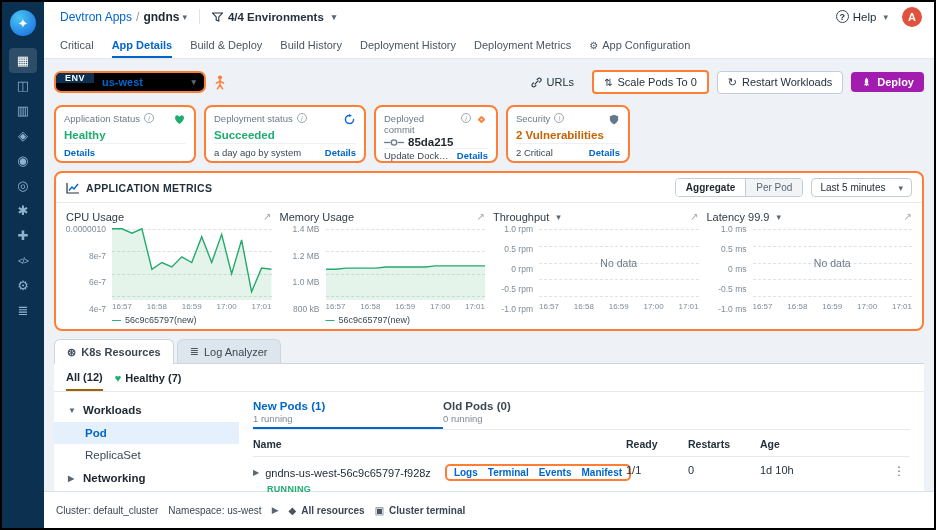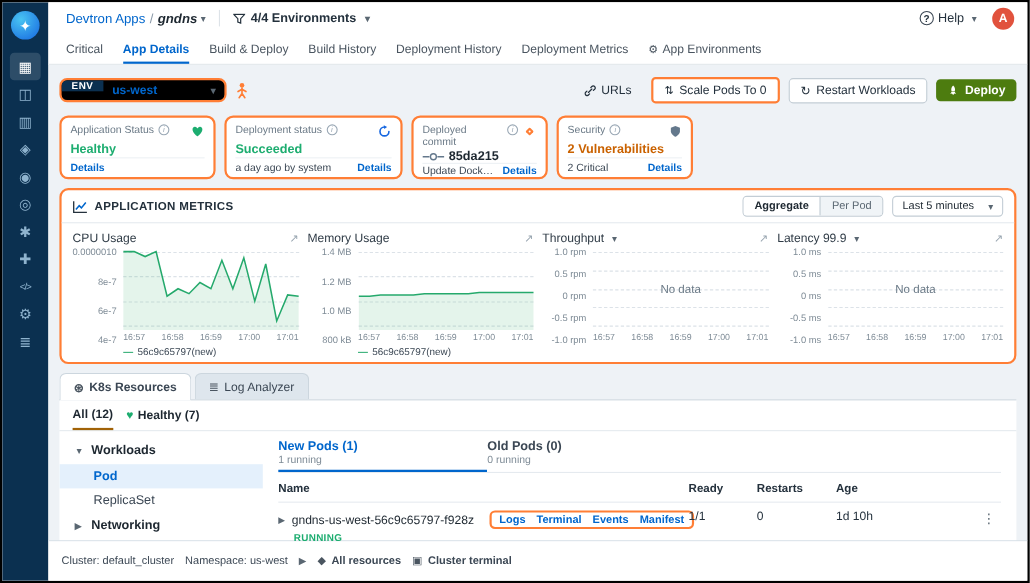--- a/index.html
+++ b/index.html
@@ -13,21 +13,21 @@
   .side-icon.active { color:#fff; background:rgba(255,255,255,.14); }
   .side-icon.code { font-size:9px; letter-spacing:-1px; }
 
   
   .main { flex:1; display:flex; flex-direction:column; min-width:0; }
 
   .topbar { background:#fff; border-bottom:1px solid #E1E7EC; flex-shrink:0; }
   .row1 { height:29px; display:flex; align-items:center; padding:0 12px 0 16px; font-size:12px; color:#24313D; }
   .crumb-root { color:#0066CC; cursor:pointer; }
   .crumb-sep { color:#8A99A8; margin:0 4px; }
-  .crumb-app { font-weight:bold; color:#1D2730;font-style:italic; }
+  .crumb-app { font-weight:bold; color:#1D2730; }
   .caret { color:#5A6772; font-size:9px; margin-left:3px; }
   .vdiv { width:1px; height:15px; background:#DDE3E8; margin:0 12px; }
   .env-count { font-weight:bold; font-size:11.5px; display:flex; align-items:center; gap:5px; cursor:pointer; }
   .row1-right { margin-left:auto; display:flex; align-items:center; gap:8px; }
   .help { display:flex; align-items:center; gap:4px; font-size:11.5px; cursor:pointer; }
   .qmark { width:13px; height:13px; border:1.2px solid #3B4754; border-radius:50%; font-size:9px; display:flex; align-items:center; justify-content:center; font-weight:bold; }
   .avatar { width:20px; height:20px; border-radius:50%; background:#E1523D; color:#fff; font-size:11px; font-weight:bold; display:flex; align-items:center; justify-content:center; margin-left:6px; cursor:pointer; }
   .row2 { height:27px; display:flex; align-items:flex-end; gap:18px; padding:0 16px; }
   .tab { font-size:11px; color:#4A5560; padding-bottom:7px; cursor:pointer; display:flex; align-items:center; gap:4px; white-space:nowrap; }
   .tab.active { color:#0066CC; font-weight:bold; border-bottom:2px solid #0066CC; padding-bottom:5px; }
@@ -38,21 +38,21 @@
   
   .env-row { display:flex; align-items:center; height:30px; margin-bottom:8px; gap:8px; }
   .env-annot { display:inline-flex; align-items:flex-start; border:2px solid #FF7E35; border-radius:7px; overflow:hidden; background:#000000; }
   .env-pill { background:#0B3050; color:#fff; font-size:9px; font-weight:bold; display:flex; align-items:center; padding:0 9px; letter-spacing:.5px; }
   .env-select { display:flex; align-items:center; gap:24px; padding:3px 8px; font-size:11px; font-weight:bold; color:#0066CC; cursor:pointer; min-width:110px; justify-content:space-between; }
   .env-row-right { margin-left:auto; display:flex; align-items:center; gap:8px; }
   .btn { display:inline-flex; align-items:center; gap:5px; font-size:11px; border-radius:4px; padding:4px 10px; cursor:pointer; color:#24313D; white-space:nowrap; }
   .btn.ghost { background:transparent; }
   .btn.bordered { background:#fff; border:1px solid #C3CDD5; }
   .btn.scale { background:#fff; border:2px solid #FF7E35; }
-  .btn.deploy { background:#4d7c0f; color:#fff; font-weight:bold; }
+  .btn.deploy { background:#a21caf; color:#fff; font-weight:bold; }
 
   
   .cards { display:flex; gap:8px; margin-bottom:8px; }
   .card { background:#fff; border:2px solid #FF7E35; border-radius:8px; display:flex; flex-direction:column; height:58px; padding:6px 8px 0; }
   .card1 { width:142px; } .card2 { width:162px; } .card3 { width:124px; } .card4 { width:124px; }
   .card-title-row { display:flex; align-items:flex-start; gap:4px; font-size:9.5px; color:#6B7A87; }
   .card-ic { margin-left:auto; }
   .info { display:inline-flex; width:10px; height:10px; border:1px solid #9AA8B5; border-radius:50%; font-size:7px; color:#9AA8B5; align-items:center; justify-content:center; font-style:italic; flex-shrink:0; }
   .card-value { font-size:11.5px; font-weight:bold; margin-top:1px; display:flex; align-items:center; gap:4px; }
   .v-green { color:#1DAD70; } .v-dark { color:#1D2730; } .v-warn { color:#CA6200; }
@@ -180,21 +180,21 @@
       </div>
       <nav class="row2">
         <span class="tab">Critical</span>
         <span class="tab active">App Details</span>
         <span class="tab">Build &amp; Deploy</span>
         <span class="tab">Build History</span>
         <span class="tab">Deployment History</span>
         <span class="tab">Deployment Metrics</span>
         <span class="tab">
             <span class="gear">⚙</span>
-            <span>App Environments</span>
+            <span>App Configuration</span>
           </span>
       </nav>
     </header>
 
     <div class="content">
 
       <div class="env-row">
         <div class="env-annot">
           <div class="env-pill">ENV</div>
           <div class="env-select">

